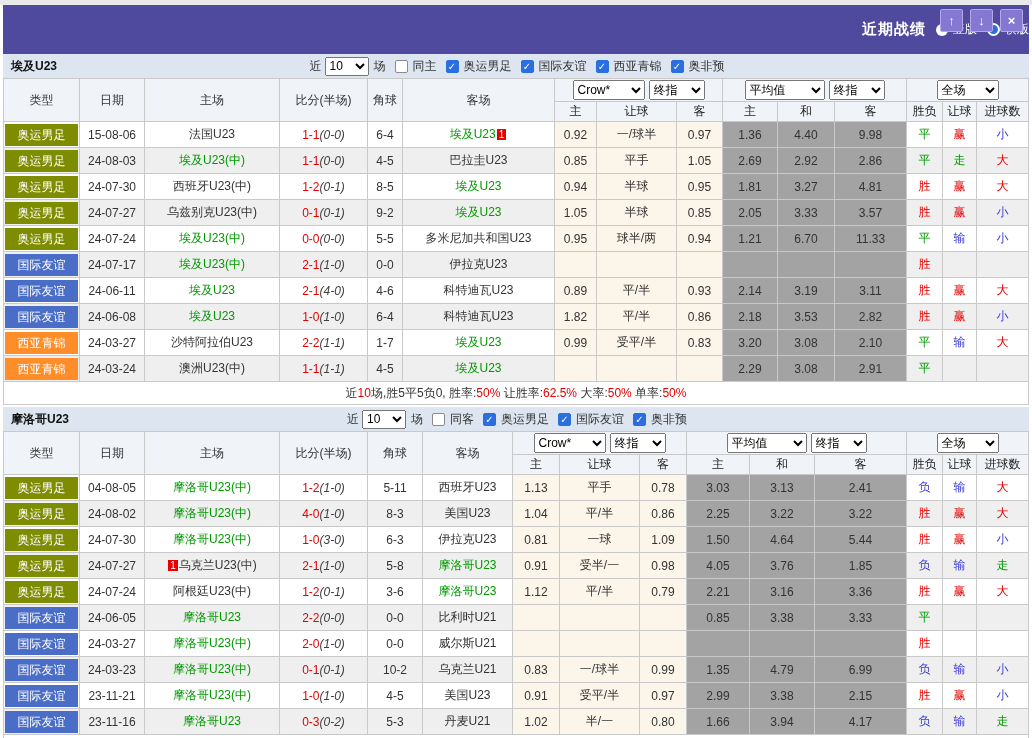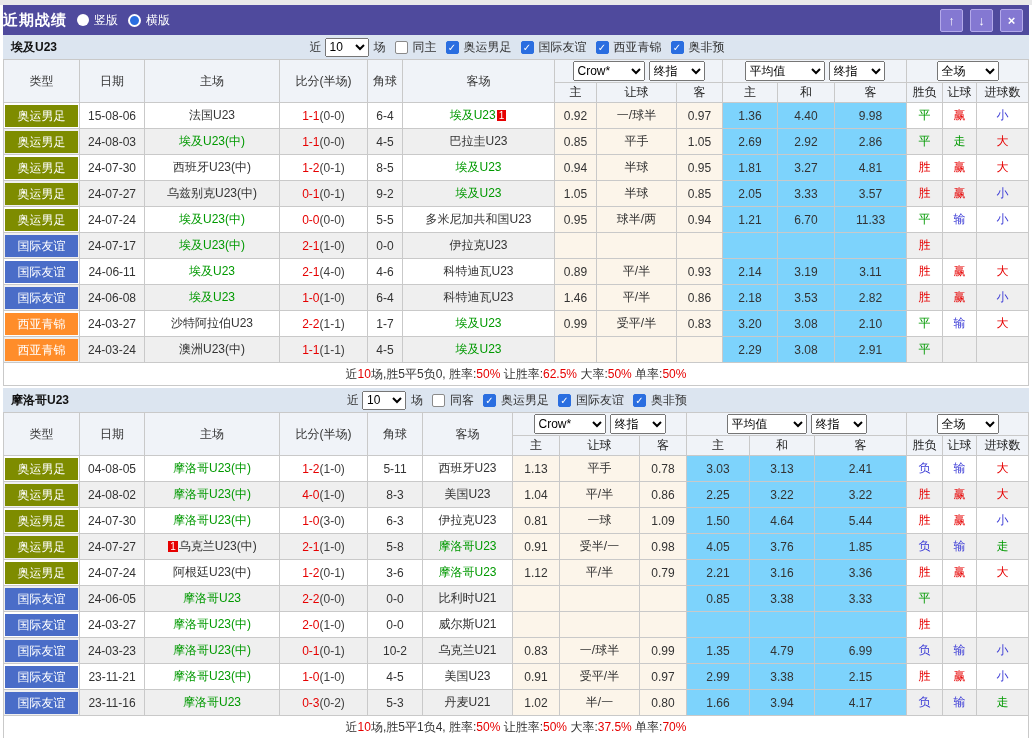--- a/index.html
+++ b/index.html
@@ -7,22 +7,22 @@
     width: 1032px; height: 738px; overflow: hidden;
     background: #ffffff;
     font-family: "Liberation Sans", "DejaVu Sans", sans-serif;
     font-size: 12px; color: #333;
   }
   .topstrip { height: 5px; background: #e9e9e9; }
   .wrap { margin: 0 3px; }
 
   
   .titlebar {
-    position: relative; height: 30px; background: #4f4a9d;
-    display: flex; align-items: center; justify-content: flex-start;
+    position: relative; height: 49px; background: #4f4a9d;
+    display: flex; align-items: center; justify-content: flex-end;
   }
   .titlebar-center { display: flex; align-items: center; gap: 10px; }
   .page-title { color: #fff; font-size: 15px; font-weight: bold; letter-spacing: 1px; }
   .radio-opt { display: inline-flex; align-items: center; gap: 5px; color: #fff; font-size: 12px; cursor: pointer; }
   .radio-dot { width: 12px; height: 12px; border-radius: 50%; background: #fff; display: inline-block; }
   .radio-dot.sel { background: #2a6ee0; border: 2px solid #fff; width: 13px; height: 13px; box-shadow: inset 0 0 0 2px #fff0; }
   .titlebar-btns { position: absolute; right: 6px; top: 4px; display: flex; gap: 7px; }
   .tb-btn {
     width: 23px; height: 23px; background: #8478d2; border: 1px solid #b3a9ea;
     color: #fff; font-weight: bold; font-size: 13px; line-height: 20px; text-align: center;
@@ -50,25 +50,25 @@
   table { border-collapse: collapse; table-layout: fixed; width: 1026px; }
   td, th { border: 1px solid #c9c9c9; text-align: center; overflow: hidden; white-space: nowrap; font-weight: normal; }
   thead tr.selrow td { height: 23px; background: #f0f3f8; }
   thead tr.colrow td { height: 20px; background: #f0f3f8; color: #222; }
   thead td.base { background: #f0f3f8; }
   thead select { height: 20px; font-size: 12px; margin: 0 2px; }
   tbody td { height: 26px; }
   tbody tr.even td.plain { background: #efefef; }
   tbody tr.odd  td.plain { background: #ffffff; }
   td.odds { background: #fcf5ea; }
-  td.avg  { background: #7dd3fc; }
+  td.avg  { background: #a3a3a3; }
   .type-badge { margin: 1px; height: 22px; line-height: 22px; color: #fff; font-size: 12px; }
   .green-team { color: #009900; }
   .score-ft { color: #e60000; }
-  .score-ht { color: #404040; }
+  .score-ht { color: #404040; font-style: italic; }
   .badge { background: #e60000; color: #fff; font-size: 10px; padding: 0 2px; margin: 0 1px; }
   tfoot td { height: 23px; background: #fff; font-size: 12px; }
   .red { color: #e60000; }
   .sec + .sec { margin-top: 2px; }
 </style>
 </head>
 <body>
 
 <div class="topstrip"></div>
 <div class="wrap">
@@ -288,21 +288,21 @@
             </tr>
             <tr class="even">
               <td class="plain">
                 <div class="type-badge" style="background: rgb(74, 109, 200);">国际友谊</div>
               </td>
               <td class="plain">24-06-08</td>
               <td class="plain"><span class="green-team">埃及U23</span></td>
               <td class="plain"><span class="score-ft">1-0</span><span class="score-ht">(1-0)</span></td>
               <td class="plain">6-4</td>
               <td class="plain"><span>科特迪瓦U23</span></td>
-              <td class="odds">1.46</td>
+              <td class="odds">1.82</td>
               <td class="odds">平/半</td>
               <td class="odds">0.86</td>
               <td class="avg">2.18</td>
               <td class="avg">3.53</td>
               <td class="avg">2.82</td>
               <td class="plain" style="color: rgb(230, 0, 0);">胜</td>
               <td class="plain" style="color: rgb(230, 0, 0);">赢</td>
               <td class="plain" style="color: rgb(59, 59, 214);">小</td>
             </tr>
             <tr class="odd">

